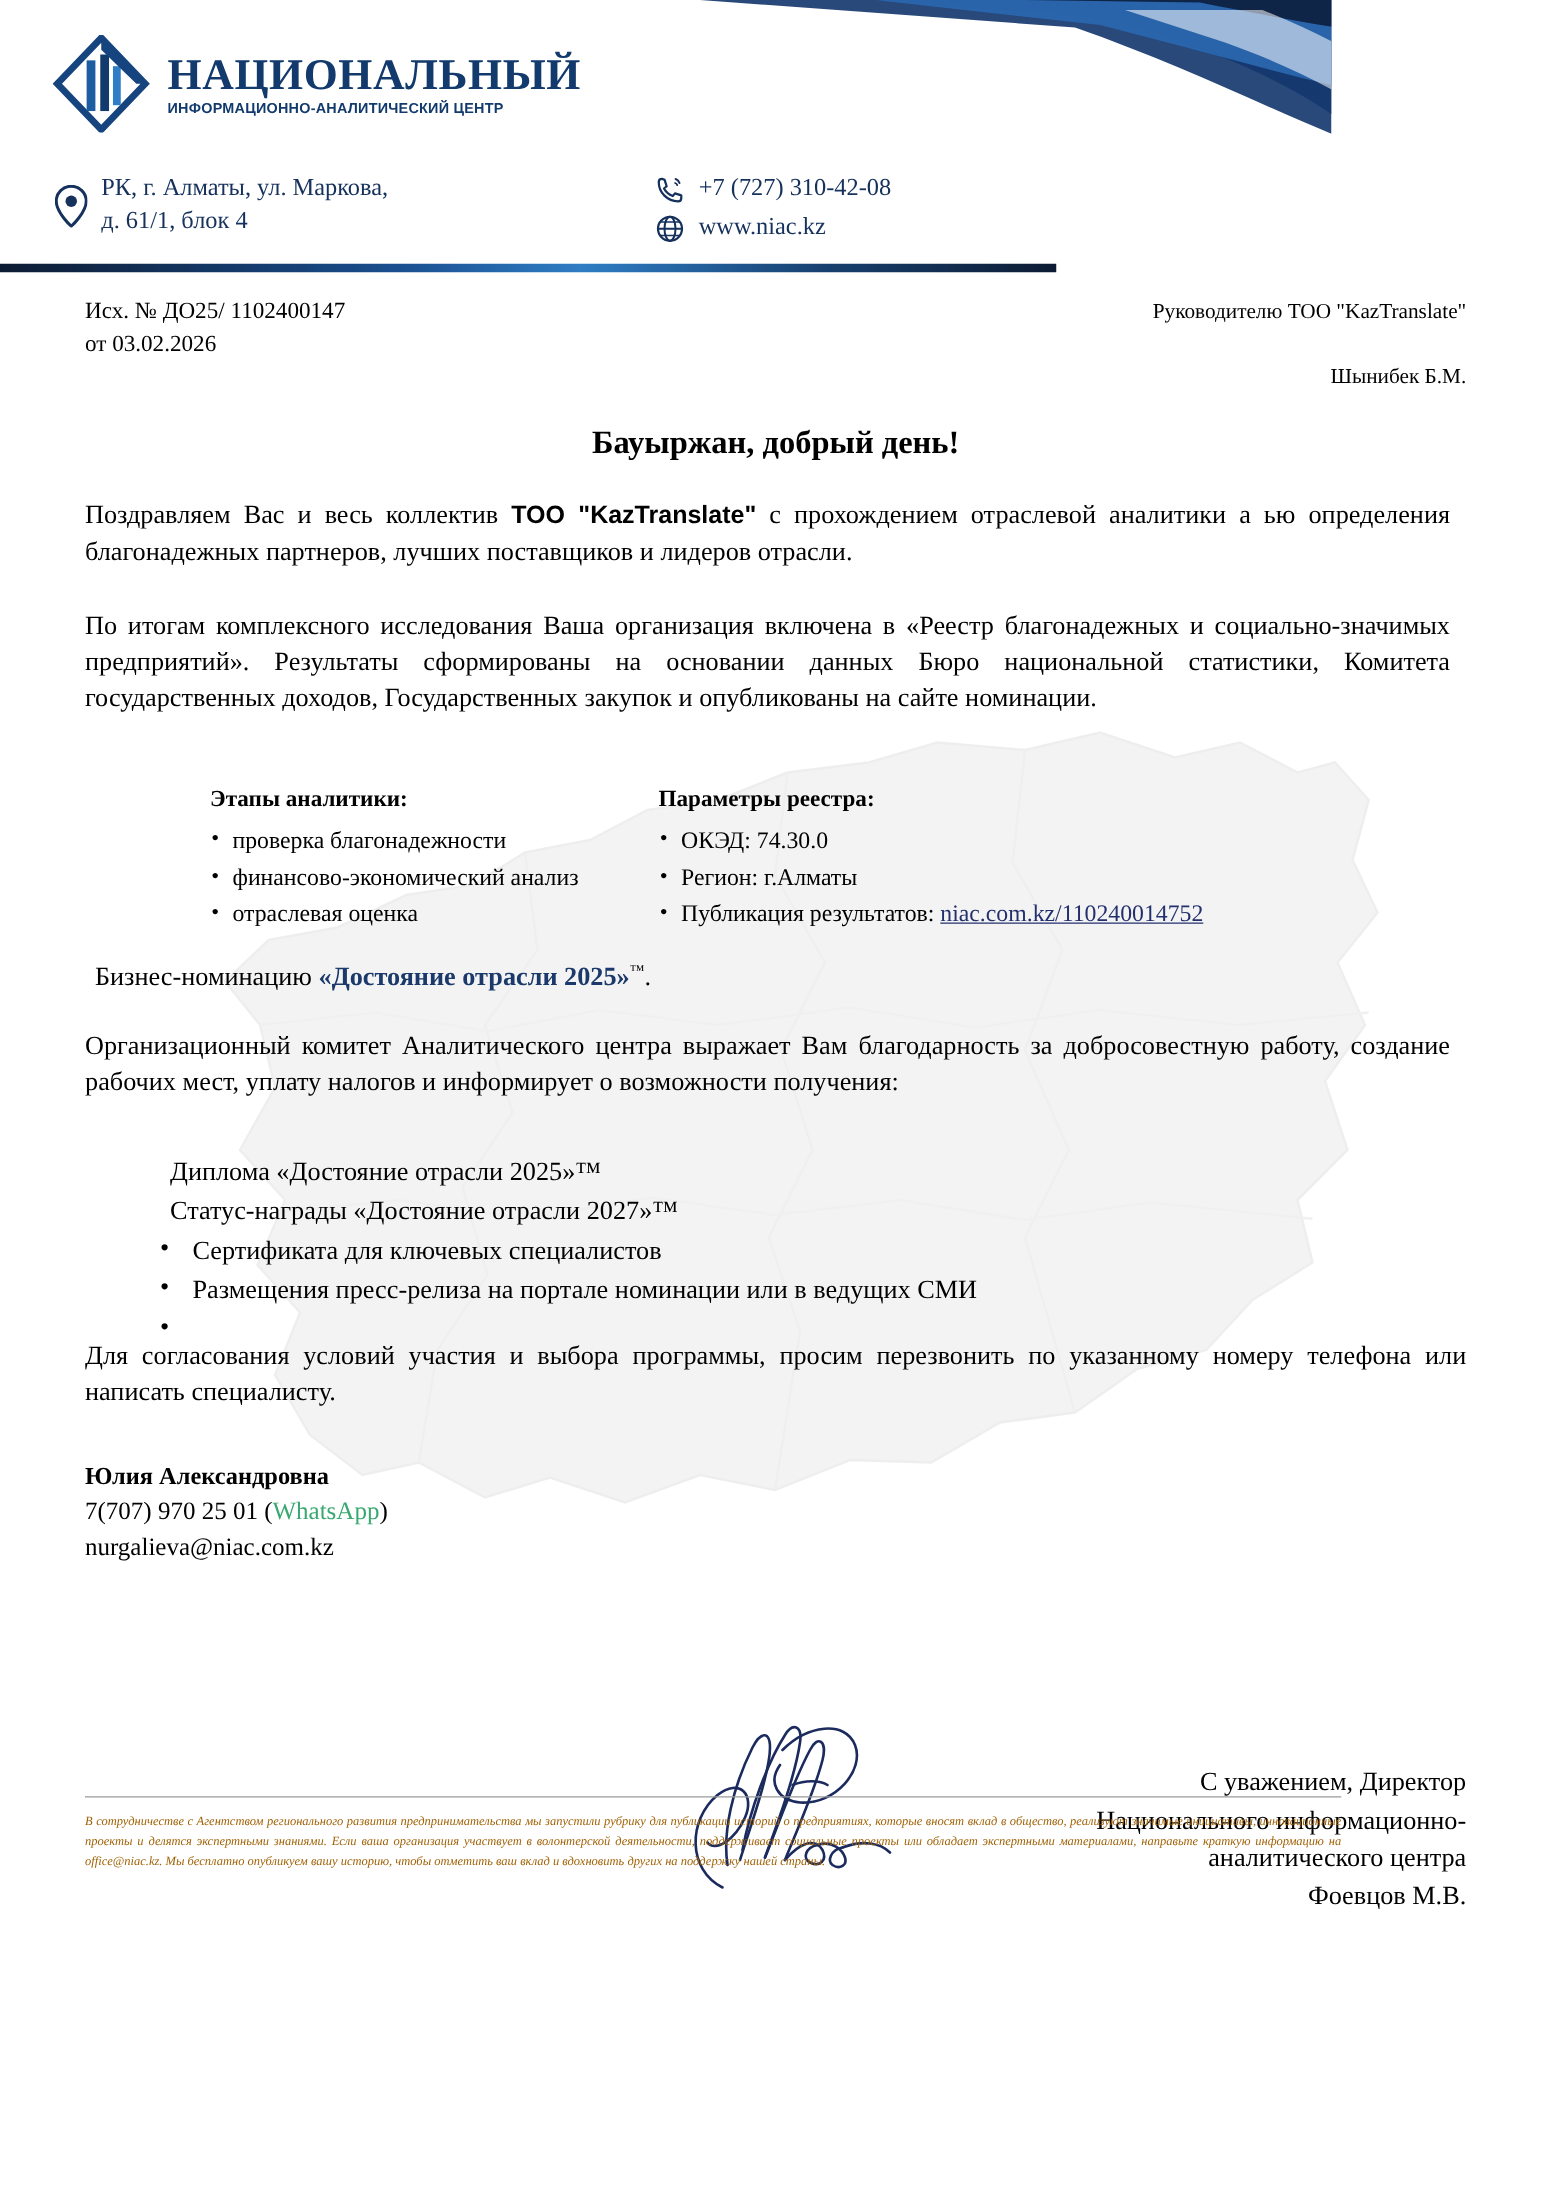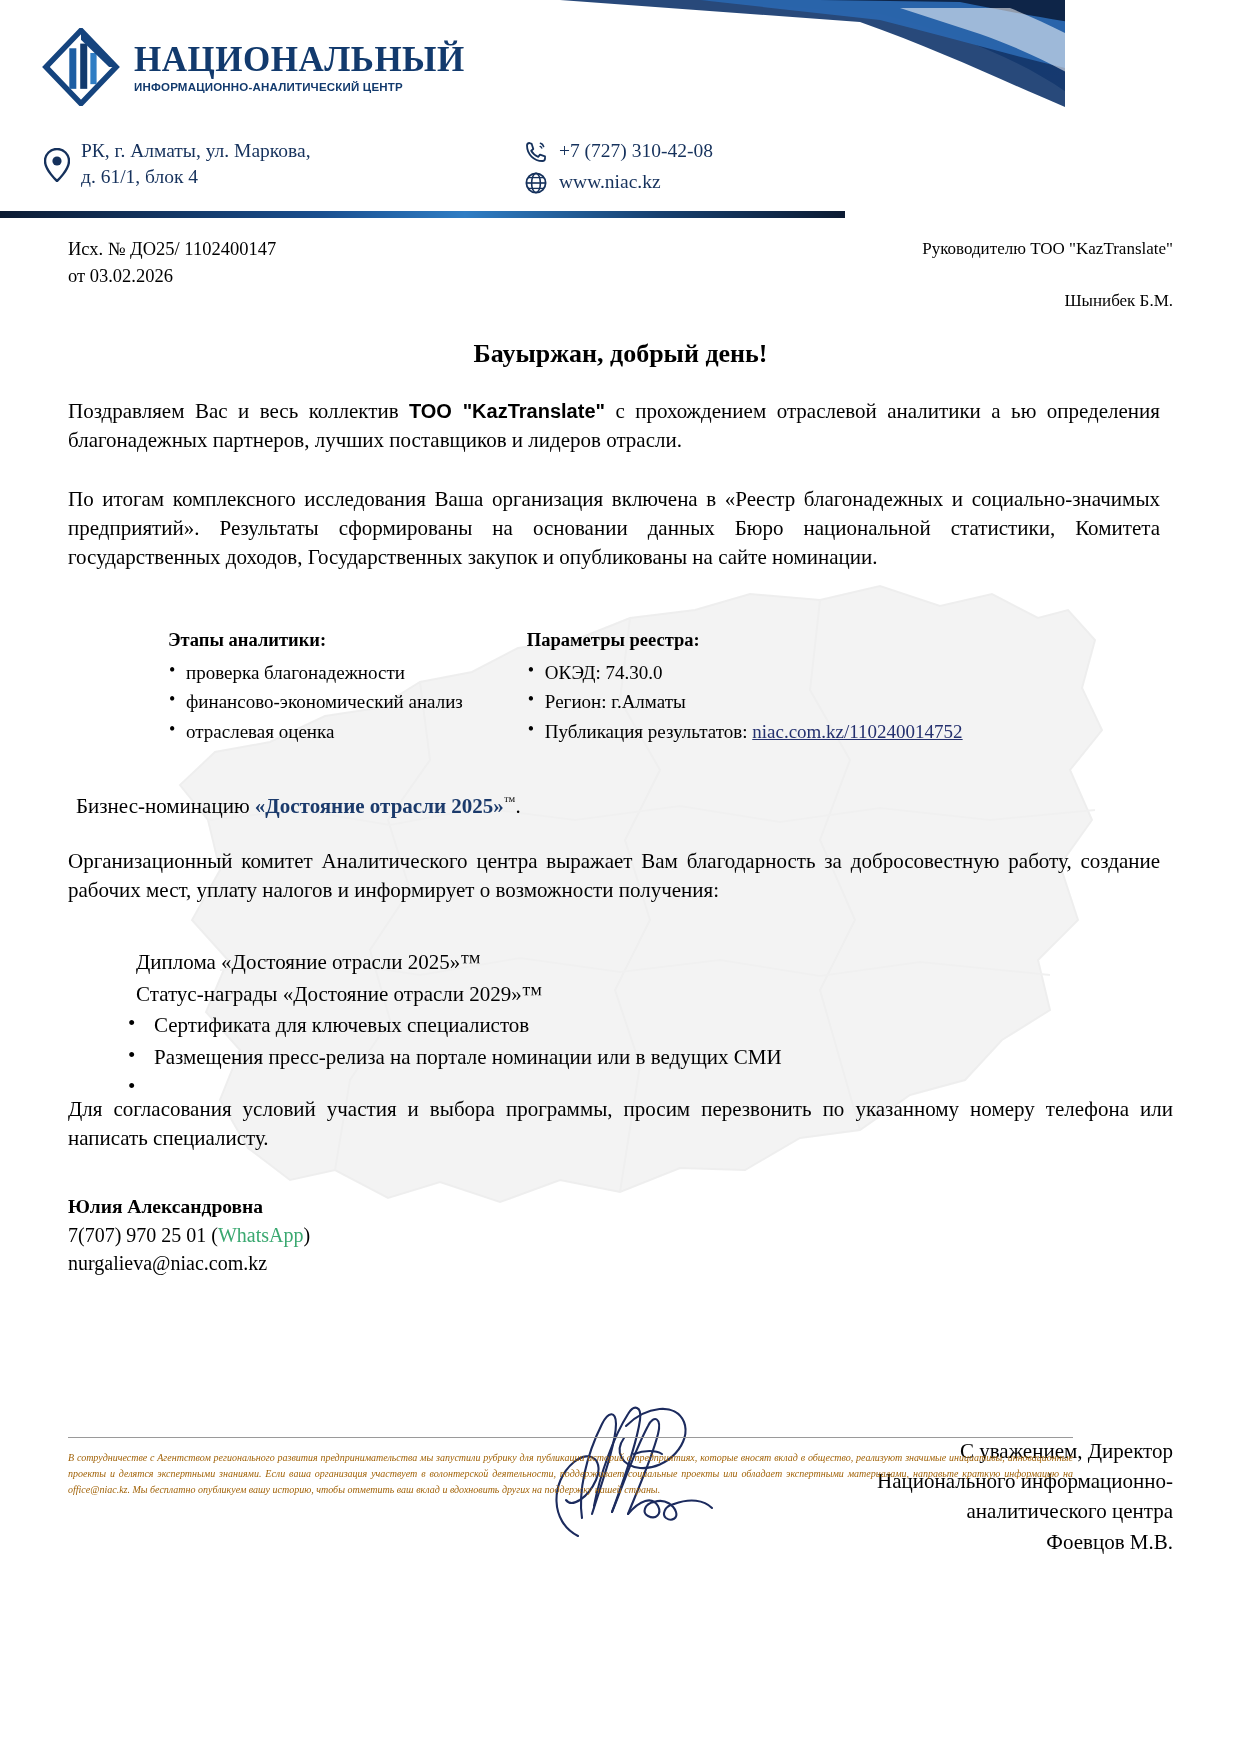--- a/index.html
+++ b/index.html
@@ -164,21 +164,21 @@
     content: "\2022";
     position: absolute;
     left: 1px;
     top: -1px;
     font-size: 18px;
   }
   .link-navy { color: #24306e; }
 
   .nomination {
     font-size: 21px;
-    margin-top: 48px;
+    margin-top: 22px;
     padding-left: 8px;
   }
   .nom-strong {
     font-weight: bold;
     color: #1b3a6b;
   }
   sup.tm { font-size: 12px; vertical-align: super; }
 
   .award-list {
     margin-top: 42px;
@@ -397,21 +397,21 @@
       </ul>
     </div>
   </div>
 
   <div class="nomination"><span>Бизнес-номинацию </span><span class="nom-strong">«Достояние отрасли 2025»</span><sup class="tm">™</sup><span>.</span></div>
 
   <p class="body-par">Организационный комитет Аналитического центра выражает Вам благодарность за добросовестную работу, создание рабочих мест,  уплату налогов и информирует о возможности получения:</p>
 
   <div class="award-list">
     <div class="award-plain">Диплома «Достояние отрасли 2025»™</div>
-    <div class="award-plain">Статус-награды «Достояние отрасли 2029»™</div>
+    <div class="award-plain">Статус-награды «Достояние отрасли 2027»™</div>
     <ul class="award-bul">
       <li>Сертификата для ключевых специалистов</li>
       <li>Размещения пресс-релиза на портале номинации или в ведущих СМИ</li>
       <li></li>
     </ul>
   </div>
 
   <p class="after-list">Для согласования условий участия и выбора программы, просим перезвонить по указанному номеру телефона или написать специалисту.</p>
 
   <div class="signature-contacts">

